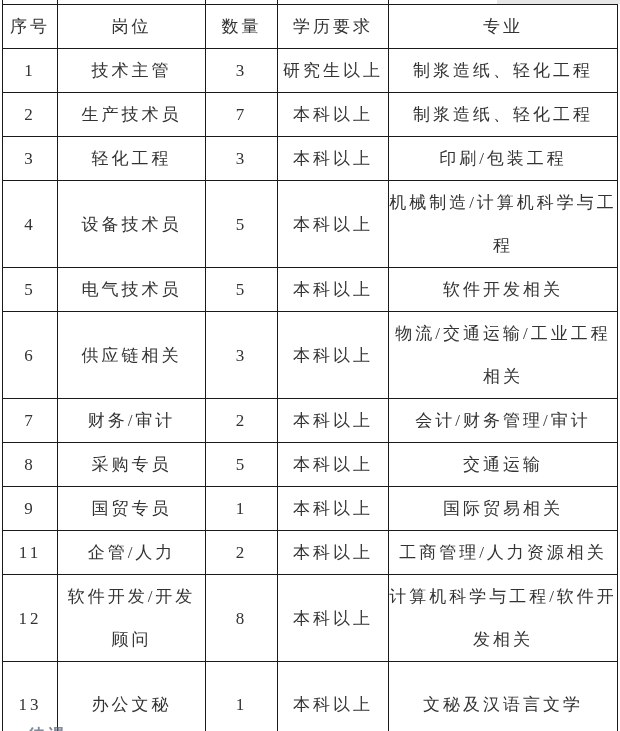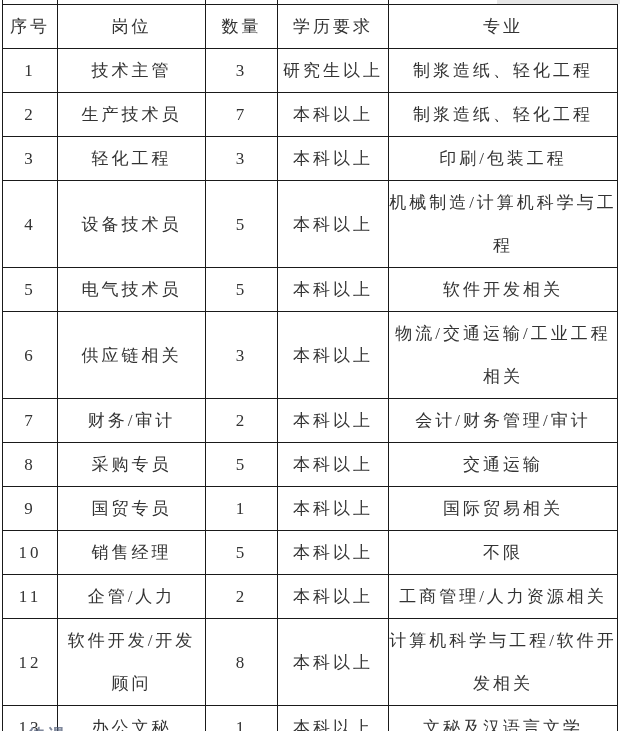--- a/index.html
+++ b/index.html
@@ -176,27 +176,20 @@
         <td>交通运输</td>
       </tr>
       <tr>
         <td>9</td>
         <td>国贸专员</td>
         <td>1</td>
         <td>本科以上</td>
         <td>国际贸易相关</td>
       </tr>
       <tr>
-        <td>10</td>
-        <td>销售经理</td>
-        <td>5</td>
-        <td>本科以上</td>
-        <td>不限</td>
-      </tr>
-      <tr>
         <td>11</td>
         <td>企管/人力</td>
         <td>2</td>
         <td>本科以上</td>
         <td>工商管理/人力资源相关</td>
       </tr>
       <tr>
         <td>12</td>
         <td>软件开发/开发顾问</td>
         <td>8</td>

